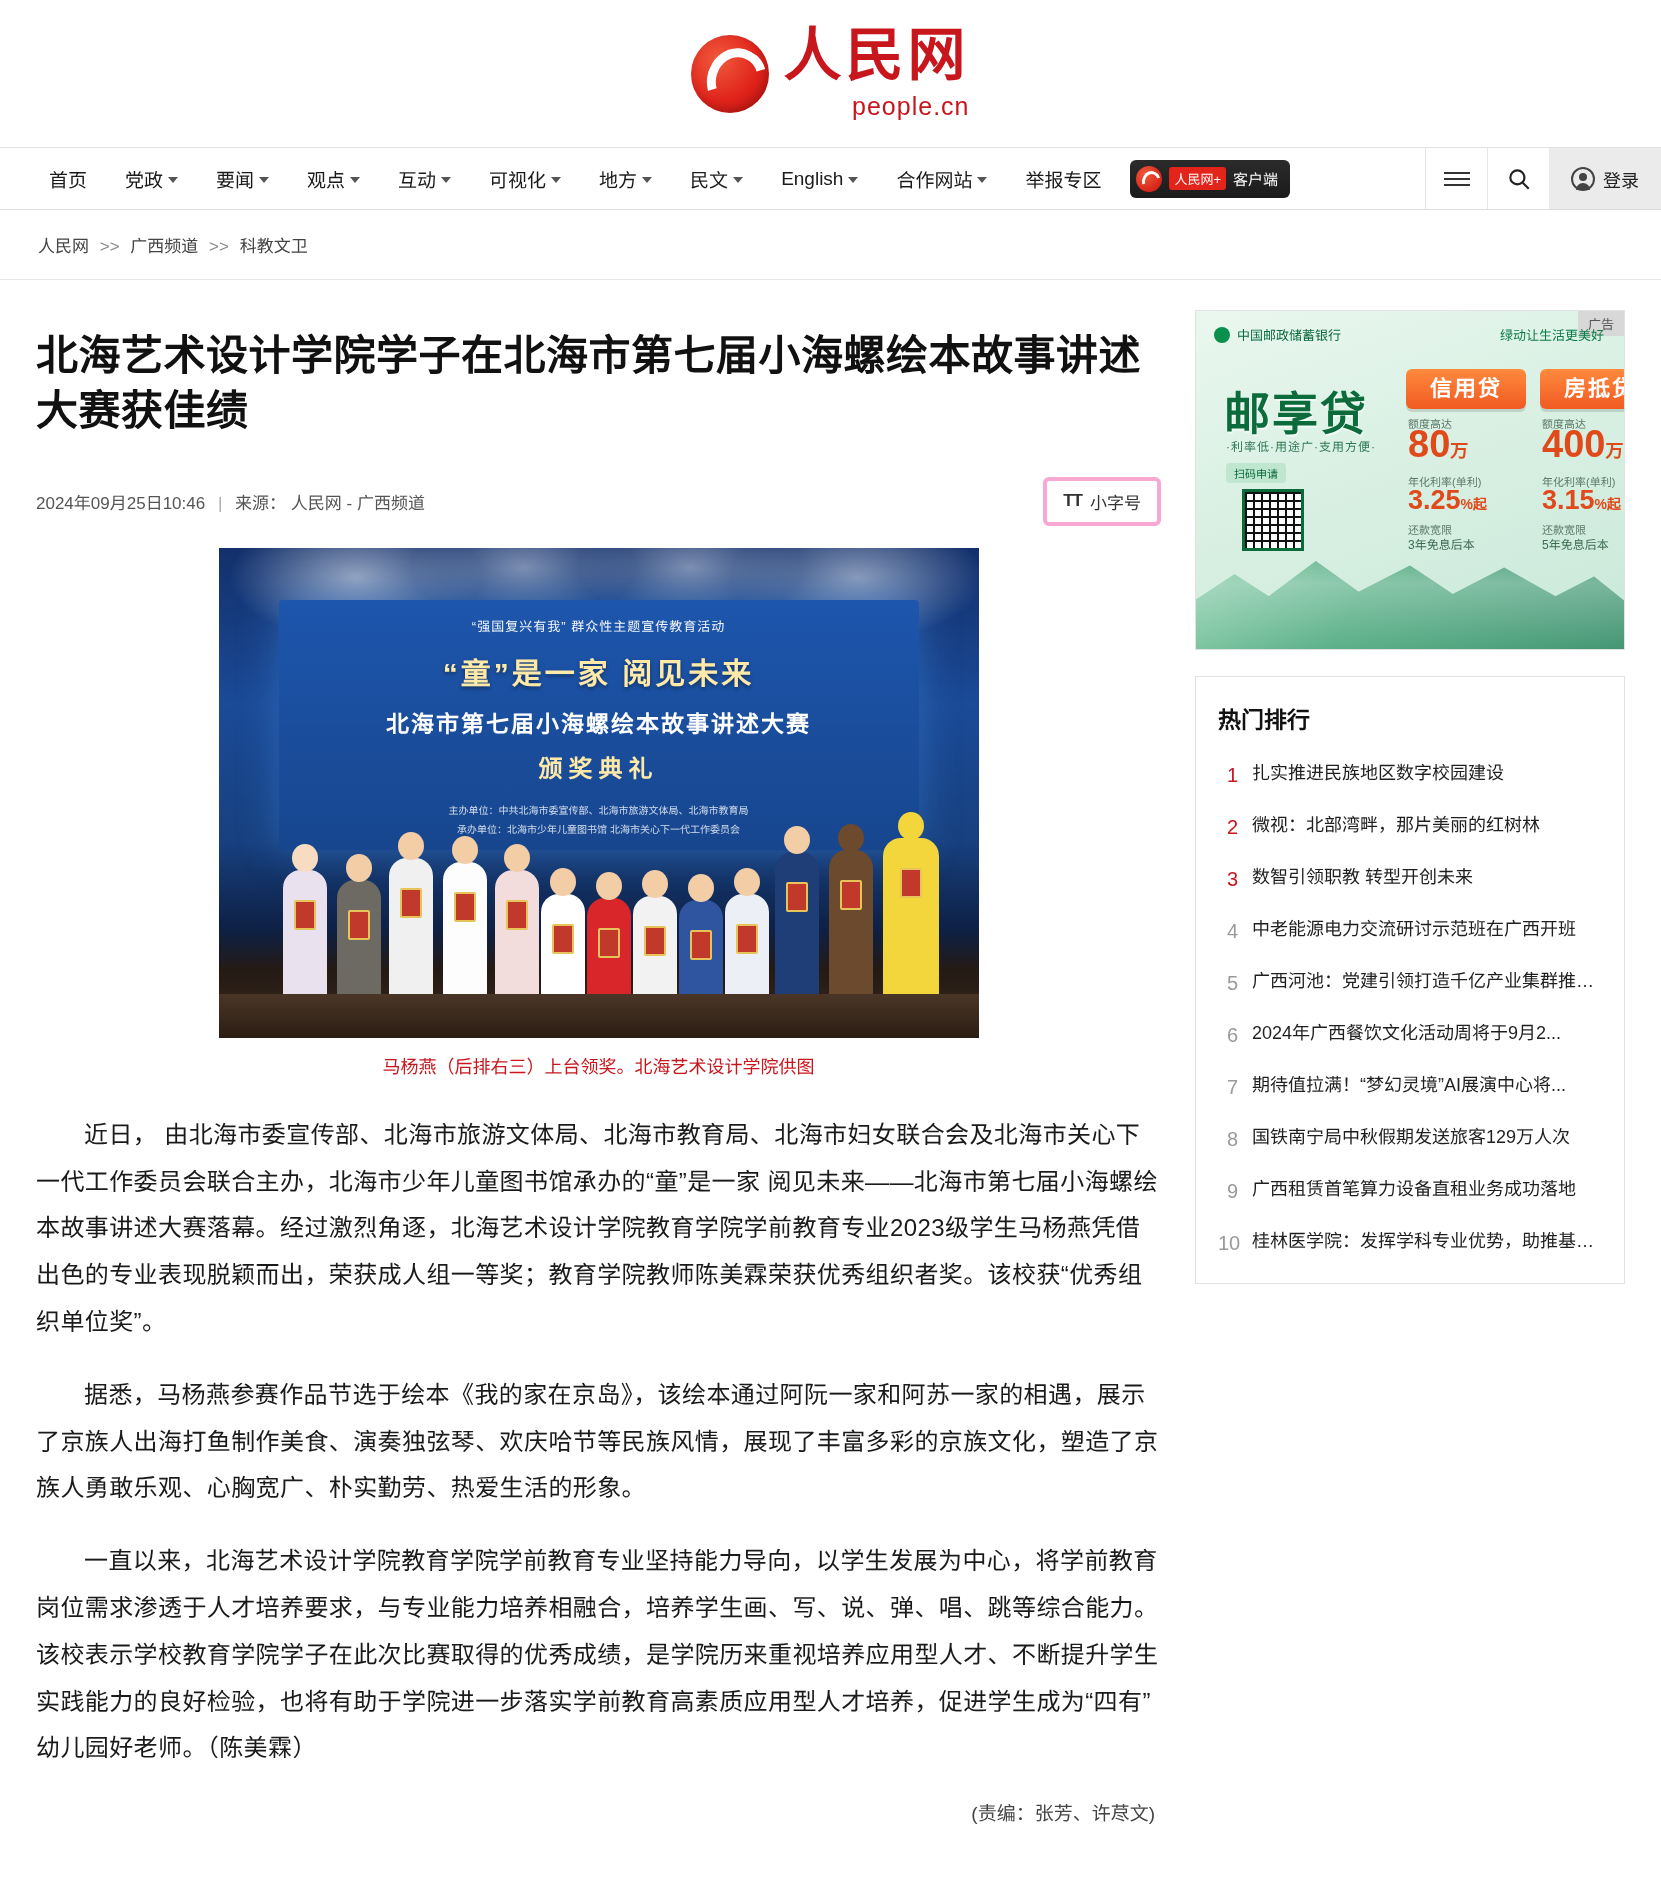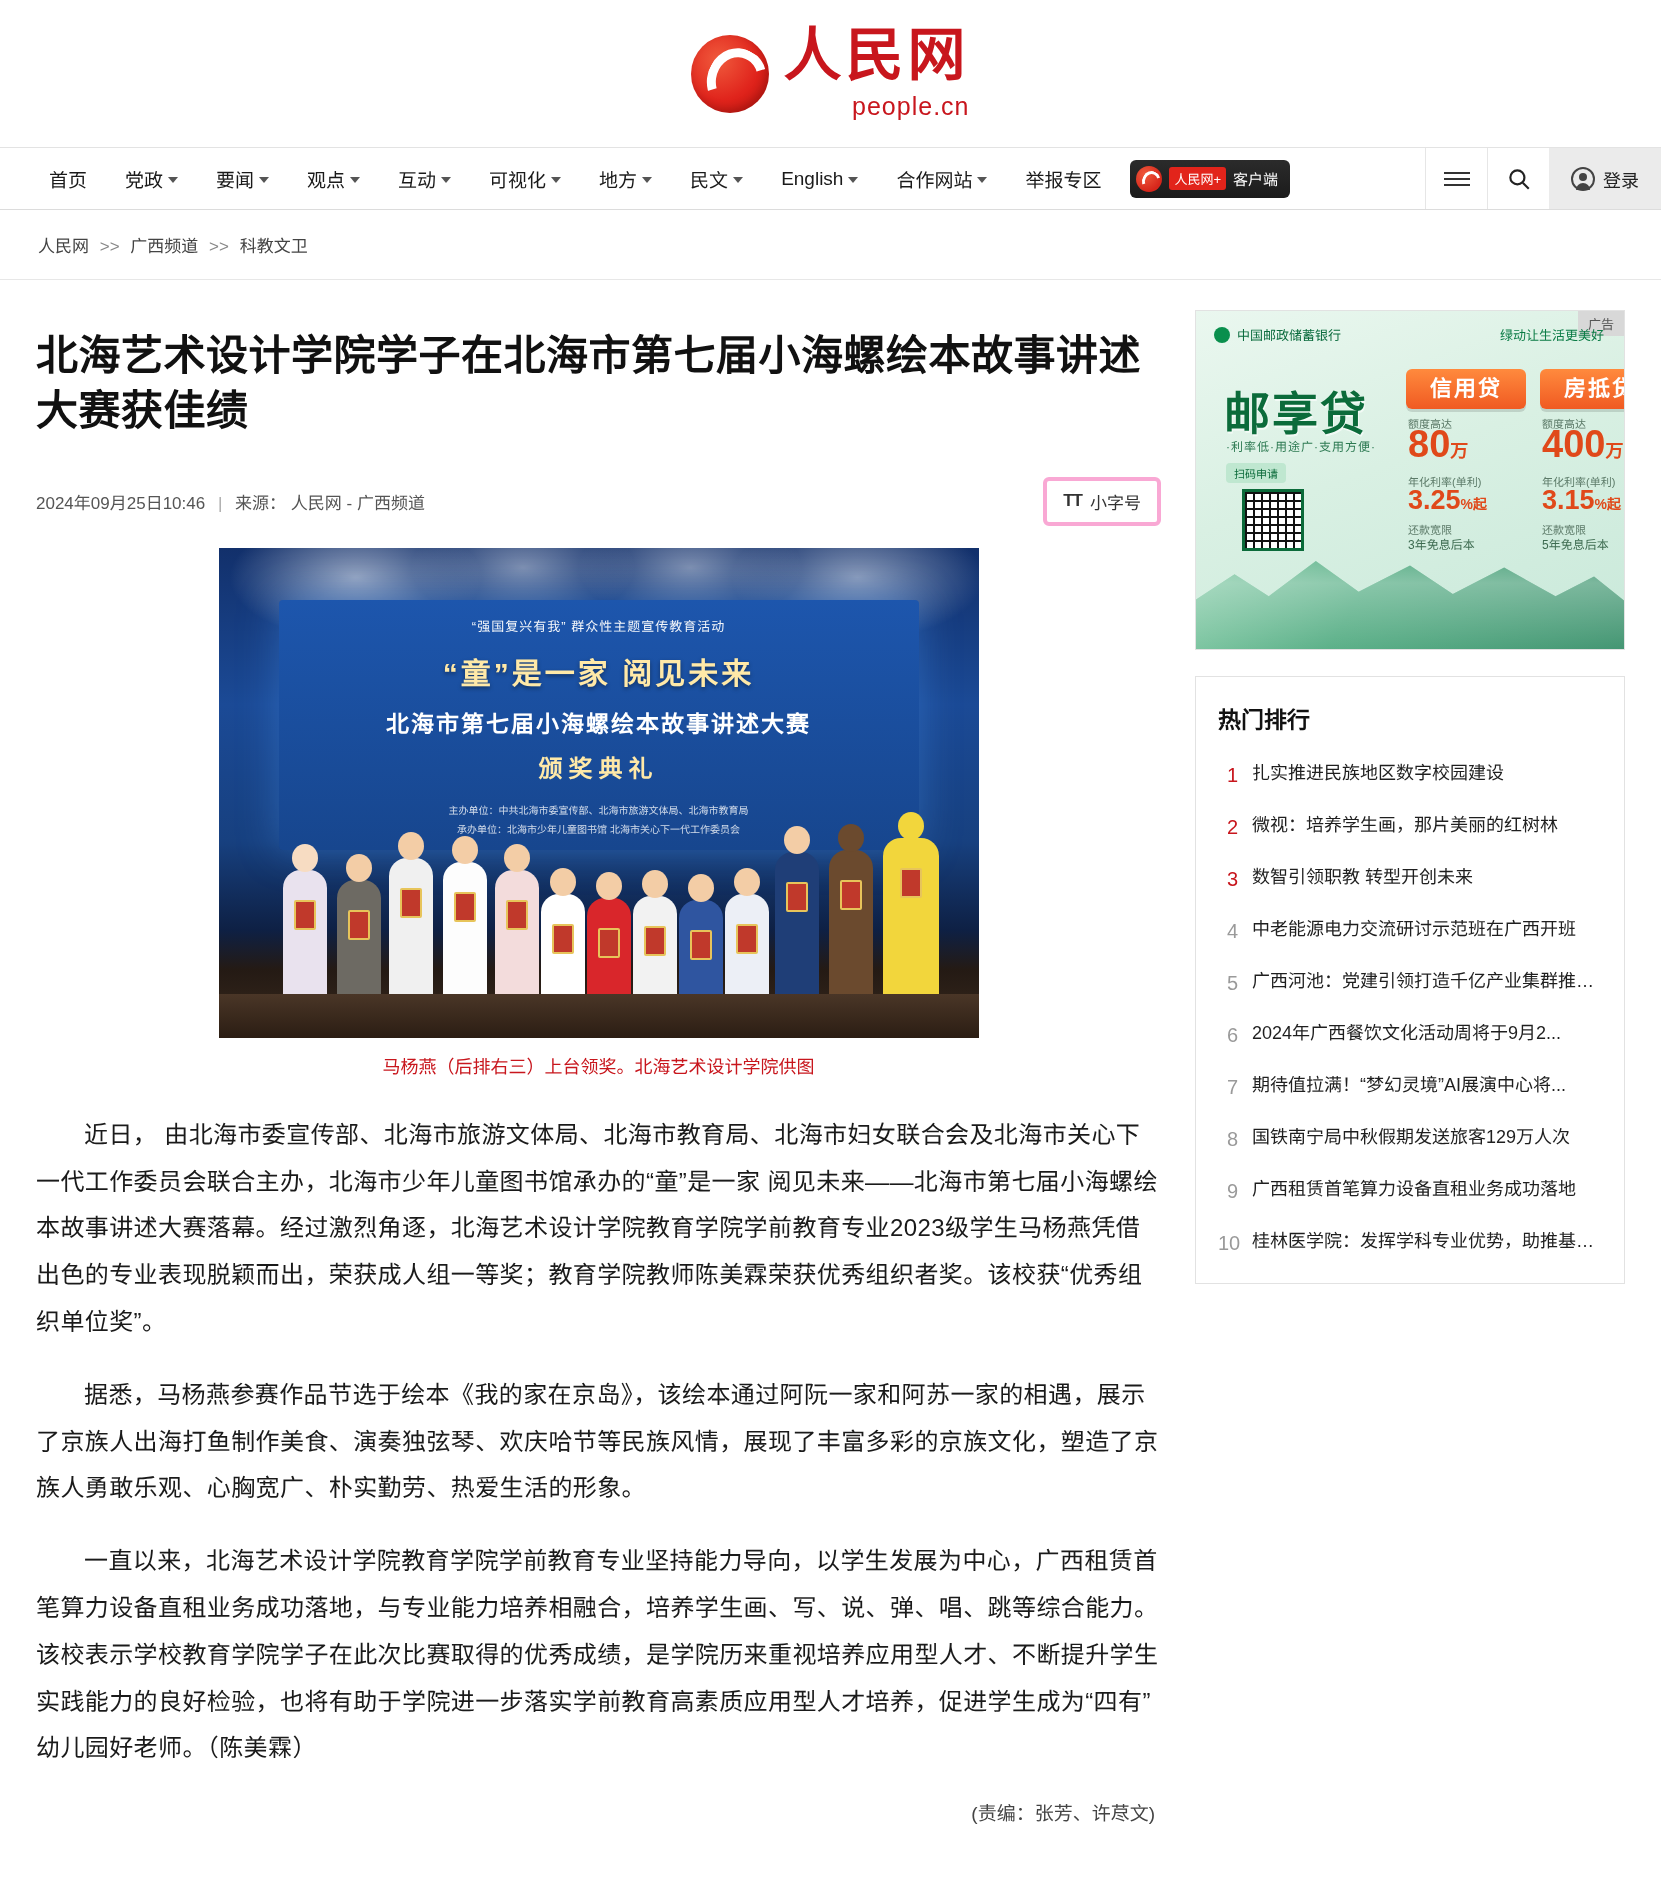--- a/index.html
+++ b/index.html
@@ -445,21 +445,21 @@
             </div>
         </div>
         <div class="floor"></div>
       </div>
       <div class="caption">马杨燕（后排右三）上台领奖。北海艺术设计学院供图</div>
     </div>
 
     <div class="body-text">
       <p>近日， 由北海市委宣传部、北海市旅游文体局、北海市教育局、北海市妇女联合会及北海市关心下一代工作委员会联合主办，北海市少年儿童图书馆承办的“童”是一家 阅见未来——北海市第七届小海螺绘本故事讲述大赛落幕。经过激烈角逐，北海艺术设计学院教育学院学前教育专业2023级学生马杨燕凭借出色的专业表现脱颖而出，荣获成人组一等奖；教育学院教师陈美霖荣获优秀组织者奖。该校获“优秀组织单位奖”。</p>
       <p>据悉，马杨燕参赛作品节选于绘本《我的家在京岛》，该绘本通过阿阮一家和阿苏一家的相遇，展示了京族人出海打鱼制作美食、演奏独弦琴、欢庆哈节等民族风情，展现了丰富多彩的京族文化，塑造了京族人勇敢乐观、心胸宽广、朴实勤劳、热爱生活的形象。</p>
-      <p>一直以来，北海艺术设计学院教育学院学前教育专业坚持能力导向，以学生发展为中心，广西租赁首笔算力设备直租业务成功落地，与专业能力培养相融合，培养学生画、写、说、弹、唱、跳等综合能力。该校表示学校教育学院学子在此次比赛取得的优秀成绩，是学院历来重视培养应用型人才、不断提升学生实践能力的良好检验，也将有助于学院进一步落实学前教育高素质应用型人才培养，促进学生成为“四有”幼儿园好老师。（陈美霖）</p>
+      <p>一直以来，北海艺术设计学院教育学院学前教育专业坚持能力导向，以学生发展为中心，将学前教育岗位需求渗透于人才培养要求，与专业能力培养相融合，培养学生画、写、说、弹、唱、跳等综合能力。该校表示学校教育学院学子在此次比赛取得的优秀成绩，是学院历来重视培养应用型人才、不断提升学生实践能力的良好检验，也将有助于学院进一步落实学前教育高素质应用型人才培养，促进学生成为“四有”幼儿园好老师。（陈美霖）</p>
     </div>
     <div class="editor-line">(责编：张芳、许荩文)</div>
   </div>
 
   <div class="side-col">
 
     <div class="ad-box">
       <div class="ad-tag">广告</div>
       <div class="ad-bank">
         <span class="bdot"></span>
@@ -502,21 +502,21 @@
 
     <div class="rank-box">
       <div class="rank-head">热门排行</div>
 
       <div class="rank-item top">
         <span class="rank-no">1</span>
         <span class="rank-label">扎实推进民族地区数字校园建设</span>
       </div>
       <div class="rank-item top">
         <span class="rank-no">2</span>
-        <span class="rank-label">微视：培养学生画，那片美丽的红树林</span>
+        <span class="rank-label">微视：北部湾畔，那片美丽的红树林</span>
       </div>
       <div class="rank-item top">
         <span class="rank-no">3</span>
         <span class="rank-label">数智引领职教 转型开创未来</span>
       </div>
       <div class="rank-item">
         <span class="rank-no">4</span>
         <span class="rank-label">中老能源电力交流研讨示范班在广西开班</span>
       </div>
       <div class="rank-item">

